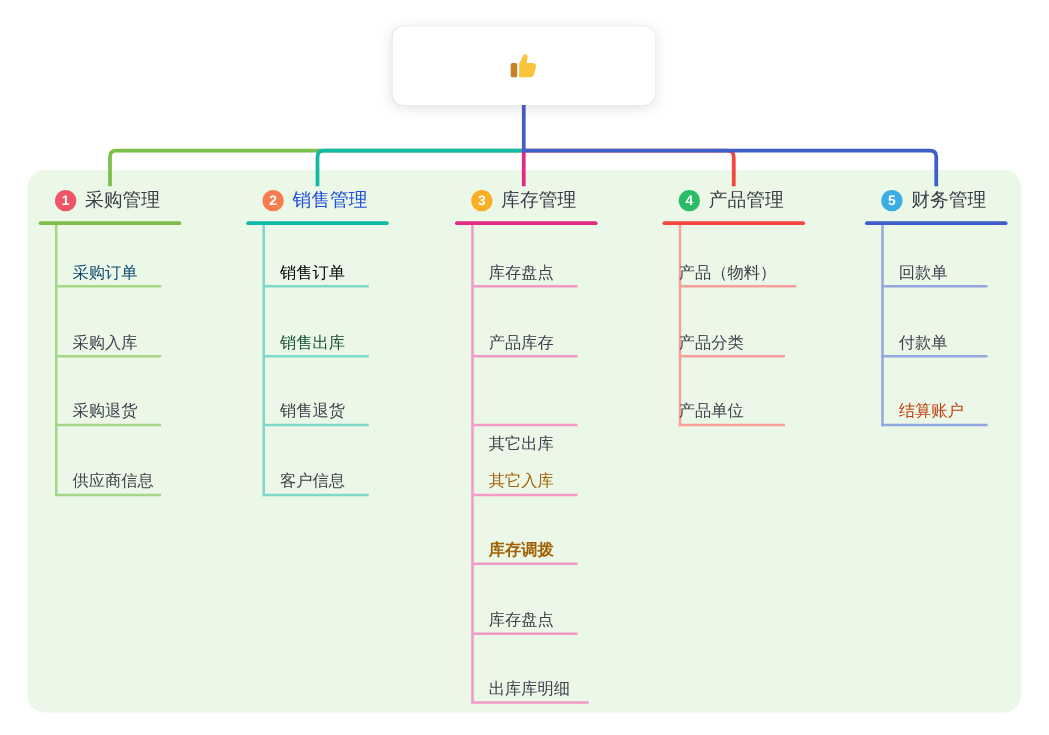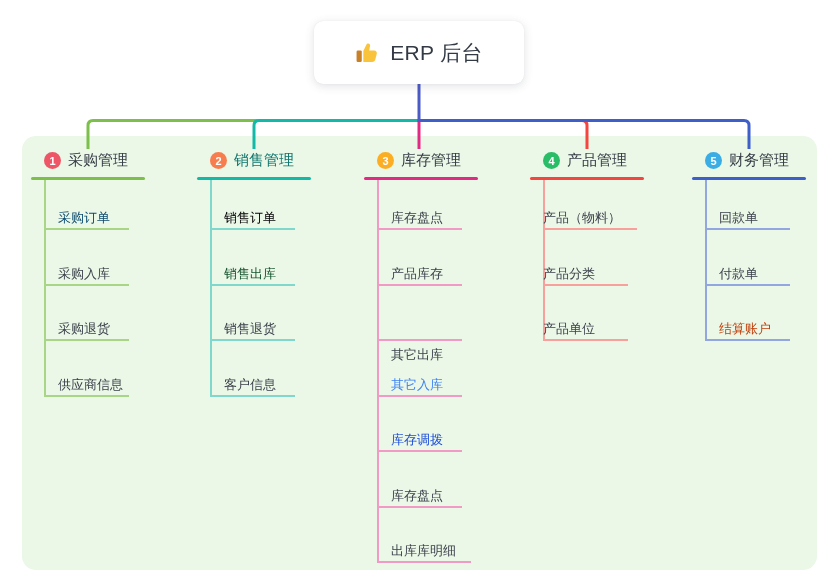--- a/index.html
+++ b/index.html
@@ -60,21 +60,20 @@
     <path d="M419 120.5 L582 120.5 Q587 120.5 587 125.5 L587 149" stroke-width="3" stroke="#f4453e"></path>
     <path d="M419 120.5 L744 120.5 Q749 120.5 749 125.5 L749 149" stroke-width="3" stroke="#3e5fc9"></path>
     <path d="M419 84 L419 122" stroke-width="3" stroke="#4a5ac6"></path>
   </svg>
 
   <div class="root-card">
     <svg viewBox="0 0 24 24" width="25" height="25">
       <rect x="1.5" y="10" width="5" height="11" rx="1.2" fill="#c98127"></rect>
       <path d="M8 21h8.6c1.4 0 2.6-.95 2.9-2.3l1.4-5.6c.4-1.6-.8-3.1-2.4-3.1h-4.9l.9-4.4c.2-1.2-.6-2.3-1.8-2.3-.8 0-1.5.5-1.8 1.2L8 10.5z" fill="#f9c33c"></path>
     </svg>
-    <span class="root-title" style="color: rgb(51, 58, 69);">ERP 后台</span>
   </div>
 
   <div class="b1">
     <div class="branch-head">
       <span class="badge" style="background: rgb(238, 85, 102); color: rgb(255, 255, 255);">1</span>
       <span class="branch-label" style="color: rgb(54, 60, 70);">采购管理</span>
     </div>
     <div class="u-line" style="background: rgb(124, 191, 74);"></div>
     <div class="spine" style="background: rgb(169, 213, 135);"></div>
     <div class="child-label r1l" style="color: #0c4a6e;">采购订单</div>
@@ -83,21 +82,21 @@
     <div class="c-line r2u" style="background: rgb(169, 213, 135);"></div>
     <div class="child-label r3l" style="color: rgb(60, 65, 75);">采购退货</div>
     <div class="c-line r3u" style="background: rgb(169, 213, 135);"></div>
     <div class="child-label r4l" style="color: rgb(60, 65, 75);">供应商信息</div>
     <div class="c-line r4u" style="background: rgb(169, 213, 135);"></div>
   </div>
 
   <div class="b2">
     <div class="branch-head">
       <span class="badge" style="background: rgb(248, 125, 78); color: rgb(255, 255, 255);">2</span>
-      <span class="branch-label" style="color: #0f766e; text-align: center;">销售管理</span>
+      <span class="branch-label" style="color: #1d4ed8; text-align: center;">销售管理</span>
     </div>
     <div class="u-line" style="background: rgb(19, 185, 167);"></div>
     <div class="spine" style="background: rgb(127, 216, 203);"></div>
     <div class="child-label r1l" style="color: #000000;">销售订单</div>
     <div class="c-line r1u" style="background: rgb(127, 216, 203);"></div>
     <div class="child-label r2l" style="color: #14532d;">销售出库</div>
     <div class="c-line r2u" style="background: rgb(127, 216, 203);"></div>
     <div class="child-label r3l" style="color: rgb(60, 65, 75);">销售退货</div>
     <div class="c-line r3u" style="background: rgb(127, 216, 203);"></div>
     <div class="child-label r4l" style="color: rgb(60, 65, 75);">客户信息</div>
@@ -110,23 +109,23 @@
       <span class="branch-label" style="color: rgb(54, 60, 70);">库存管理</span>
     </div>
     <div class="u-line" style="background: rgb(224, 42, 131);"></div>
     <div class="spine" style="background: rgb(242, 154, 198);"></div>
     <div class="child-label r1l" style="color: rgb(60, 65, 75);">库存盘点</div>
     <div class="c-line r1u" style="background: rgb(242, 154, 198);"></div>
     <div class="child-label r2l" style="color: rgb(60, 65, 75);">产品库存</div>
     <div class="c-line r2u" style="background: rgb(242, 154, 198);"></div>
     <div class="child-label r3l" style="color: rgb(60, 65, 75); margin-top: 26px;">其它出库</div>
     <div class="c-line r3u" style="background: rgb(242, 154, 198);"></div>
-    <div class="child-label r4l" style="color: #3b82f6; text-align: right;">其它入库</div>
+    <div class="child-label r4l" style="color: #a16207; text-align: right;">其它入库</div>
     <div class="c-line r4u" style="background: rgb(242, 154, 198);"></div>
-    <div class="child-label r5l" style="color: #1d4ed8;">库存调拨</div>
+    <div class="child-label r5l" style="color: #a16207; font-weight: bold;">库存调拨</div>
     <div class="c-line r5u" style="background: rgb(242, 154, 198);"></div>
     <div class="child-label r6l" style="color: rgb(60, 65, 75);">库存盘点</div>
     <div class="c-line r6u" style="background: rgb(242, 154, 198);"></div>
     <div class="child-label r7l" style="color: rgb(60, 65, 75);">出库库明细</div>
     <div class="c-line r7u wide" style="background: rgb(242, 154, 198);"></div>
   </div>
 
   <div class="b4">
     <div class="branch-head">
       <span class="badge" style="background: rgb(42, 189, 103); color: rgb(255, 255, 255);">4</span>

